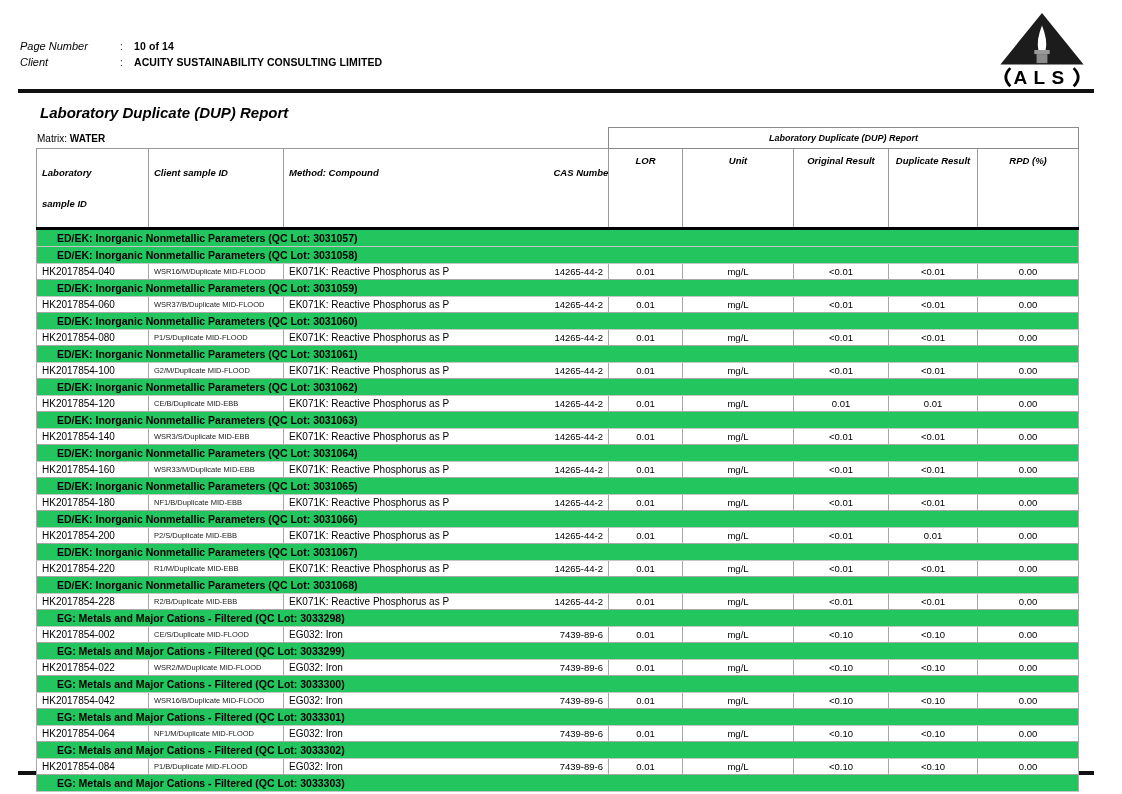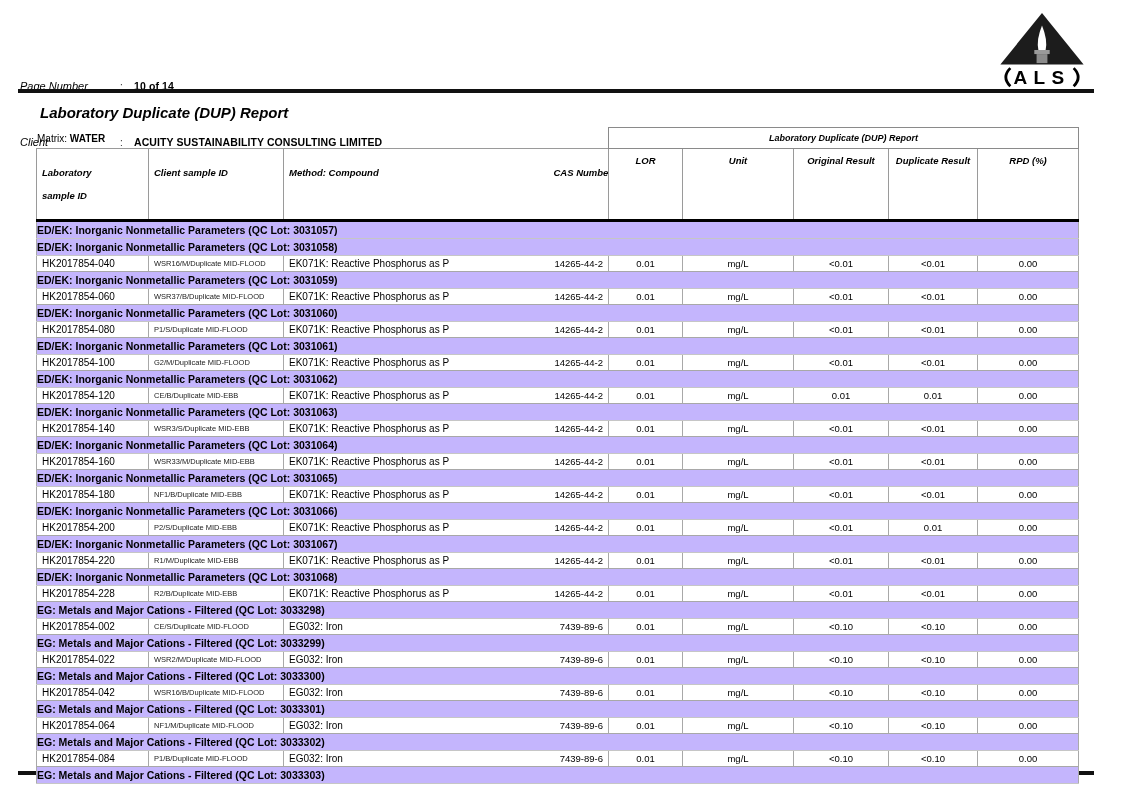--- a/index.html
+++ b/index.html
@@ -6,21 +6,21 @@
   html, body { background: #fff; }
   body {
     width: 1122px; height: 794px;
     font-family: "Liberation Sans", sans-serif;
     color: #000;
   }
   .page { position: relative; width: 1122px; height: 794px; overflow: hidden; background: #fff; }
 
   
   .header-block { position: absolute; top: 40px; left: 20px; }
-  .header-row { display: flex; align-items: baseline; height: 16px; margin-top: 40px; }
+  .header-row { display: flex; align-items: baseline; height: 16px; }
   .header-label { font-style: italic; font-size: 11px; width: 100px; }
   .header-sep { width: 14px; font-size: 10px; color: #333; }
   .header-value { font-weight: bold; font-size: 10.5px; letter-spacing: 0.1px; }
 
   .logo { position: absolute; top: 12px; right: 34px; width: 92px; height: 76px; }
 
   .rule-top    { position: absolute; top: 89px;  left: 18px; width: 1076px; height: 4px; background: #111; }
   .rule-bottom { position: absolute; top: 771px; left: 18px; width: 1076px; height: 4px; background: #111; }
 
   .report-title {
@@ -48,31 +48,31 @@
   }
 
   
   .colhead-row td {
     border: 1px solid #9a9a9a;
     border-bottom: 3px solid #000;
     font-weight: bold; font-style: italic; font-size: 9.5px;
     vertical-align: top; padding: 18px 5px; height: 36px;
     background: #fff;
   }
-  td.h-lab .line2 { margin-top: 12px; }
+  td.h-lab .line2 { margin-top: 20px; }
   td.h-cas { text-align: right; border-left: none; }
   td.h-center { text-align: center; padding-top: 6px; }
 
   
   .section-row td {
-    background: #c4b5fd;
+    background: #22c55e;
     border-left: 1px solid #aaa; border-right: 1px solid #aaa;
     border-top: 1px solid #c6c6c6; border-bottom: 1px solid #c6c6c6;
     font-weight: bold; font-size: 10.5px; line-height: 12px;
-    padding: 2px 0; height: 16px;
+    padding: 2px 20px; height: 16px;
   }
 
   
   .data-row td {
     background: #fff; border: 1px solid #a8a8a8;
     font-size: 9.5px; line-height: 11px;
     padding: 1px 5px; height: 16px; vertical-align: middle;
   }
   .data-row td.c-lab    { font-size: 10px; }
   .data-row td.c-client { font-size: 7.5px; color: #1a1a1a; }

